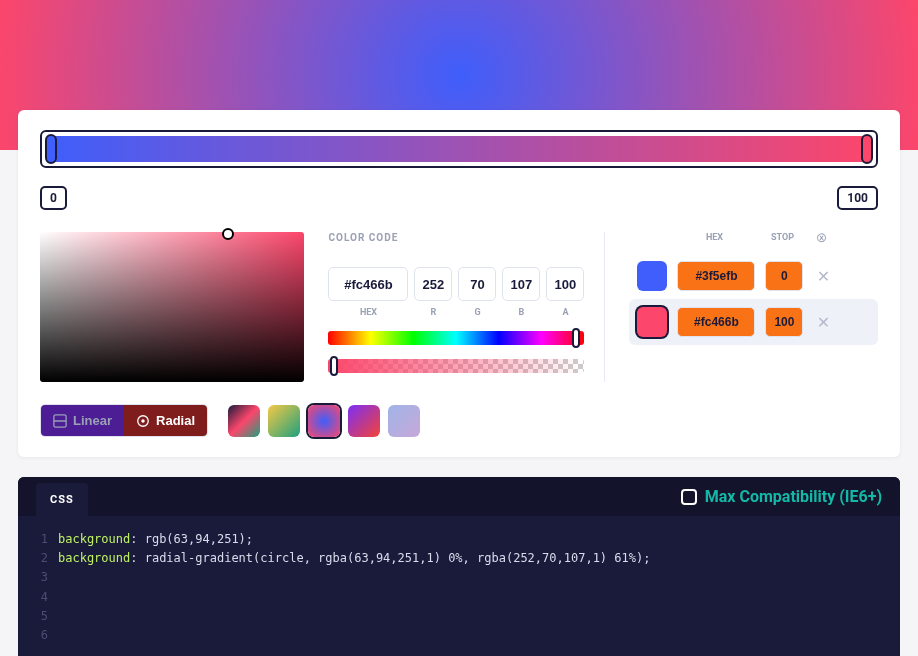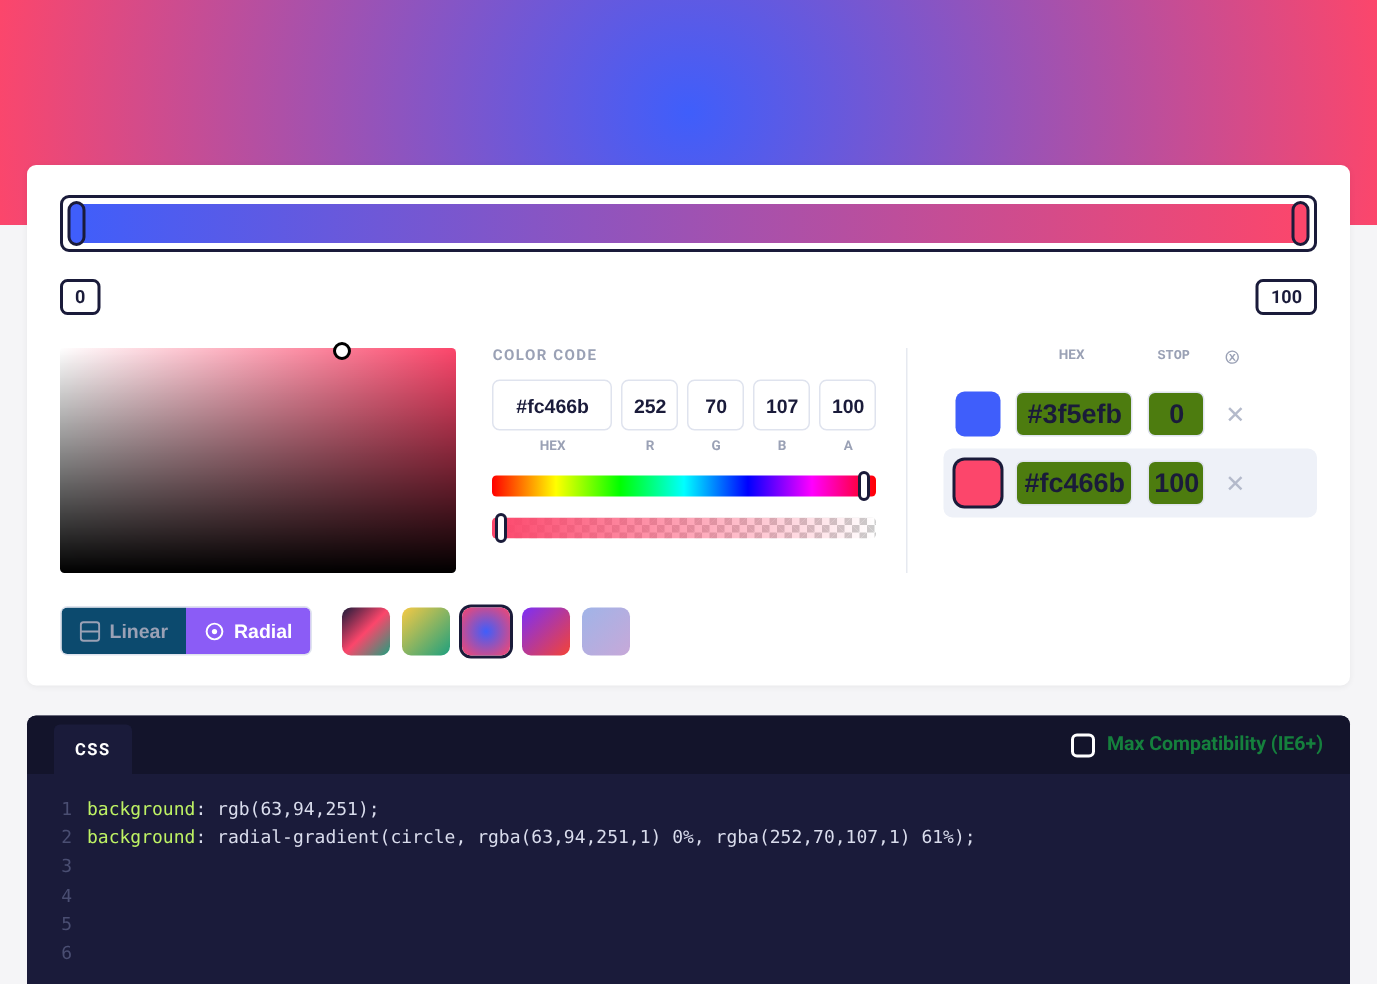--- a/index.html
+++ b/index.html
@@ -17,63 +17,63 @@
 .stop-badge { position: absolute; top: 0; border: 2px solid #1a1b3a; border-radius: 5px; padding: 3px 8px; font-size: 12px; font-weight: 700; color: #1a1b3a; background: #fff; }
 .stop-badge.left { left: 0; }
 .stop-badge.right { right: 0; }
 
 .mid-row { display: flex; gap: 24px; }
 .color-sq-wrap { position: relative; width: 266px; height: 150px; }
 .color-sq { width: 100%; height: 100%; border-radius: 3px; background: linear-gradient(to top, #000, transparent), linear-gradient(to right, #fff, #fc466b); }
 .color-cursor { position: absolute; width: 12px; height: 12px; border: 2px solid #000; border-radius: 50%; background: #fff; top: -4px; right: 70px; box-shadow: 0 0 0 2px #fff inset; }
 
 .color-ctrls { flex: 1; padding-right: 20px; border-right: 1px solid #e6e9f0; }
-.cc-label { font-size: 10px; font-weight: 700; letter-spacing: 1px; color: #9aa1b5; margin-bottom: 10px; }
+.cc-label { font-size: 10px; font-weight: 700; letter-spacing: 1px; color: #9aa1b5; margin-bottom: 24px; }
 .code-inputs { display: flex; gap: 6px; margin-bottom: 6px; }
 .code-inputs input { text-align: center; border: 1px solid #dfe3ee; border-radius: 5px; height: 34px; font-size: 13px; font-weight: 600; color: #1a1b3a; }
 .code-inputs .hexin { width: 80px; }
 .code-inputs .numin { width: 38px; }
 .sub-labels { display: flex; gap: 6px; margin-bottom: 14px; }
 .sub-labels span { font-size: 9px; font-weight: 700; color: #9aa1b5; text-align: center; }
 .sub-labels .lhex { width: 80px; }
 .sub-labels .lnum { width: 38px; }
 .hue-bar { position: relative; height: 14px; border-radius: 3px; background: linear-gradient(90deg, red, yellow, lime, cyan, blue, magenta, red); margin-bottom: 14px; }
 .hue-handle { position: absolute; right: 4px; top: -3px; width: 8px; height: 20px; background: #fff; border: 2px solid #1a1b3a; border-radius: 6px; }
 .alpha-bar { position: relative; height: 14px; border-radius: 3px; background-image: linear-gradient(90deg, #fc466b, rgba(252,70,107,0)), linear-gradient(45deg, #ccc 25%, transparent 25%), linear-gradient(-45deg, #ccc 25%, transparent 25%), linear-gradient(45deg, transparent 75%, #ccc 75%), linear-gradient(-45deg, transparent 75%, #ccc 75%); background-size: auto, 10px 10px, 10px 10px, 10px 10px, 10px 10px; background-position: 0 0, 0 0, 0 5px, 5px -5px, -5px 0px; }
 .alpha-handle { position: absolute; left: 2px; top: -3px; width: 8px; height: 20px; background: #fff; border: 2px solid #1a1b3a; border-radius: 6px; }
 
 .stops-col { width: 250px; }
 .stops-head { display: flex; gap: 10px; padding: 0 6px 8px 46px; }
 .stops-head span { font-size: 9px; font-weight: 700; color: #9aa1b5; flex: 1; text-align: center; }
 .stops-head .sh-hex { flex: 0 0 78px; }
-.stops-head .sh-stop { flex: 0 0 38px; font-family: Liberation Mono, monospace; }
+.stops-head .sh-stop { flex: 0 0 38px; }
 .stops-head .sh-del { flex: 0 0 20px; }
 .stop-row { display: flex; align-items: center; gap: 10px; padding: 8px; border-radius: 6px; }
 .stop-row.active { background: #eef1f8; }
 .swatch { width: 30px; height: 30px; border-radius: 6px; }
 .swatch.active-sw { box-shadow: 0 0 0 2px #1a1b3a; }
-.stop-row input { text-align: center; border: 1px solid #dfe3ee; border-radius: 5px; height: 30px; font-size: 18px; font-weight: 600; color: #1a1b3a; background: #4d7c0f; }
+.stop-row input { text-align: center; border: 1px solid #dfe3ee; border-radius: 5px; height: 30px; font-size: 12px; font-weight: 600; color: #1a1b3a; background: #f97316; }
 .stop-row .shex { width: 78px; }
 .stop-row .sstop { width: 38px; }
 .del-x { color: #b4bacb; font-size: 16px; width: 20px; text-align: center; cursor: pointer; }
 
 .bottom-row { display: flex; align-items: center; margin-top: 22px; }
 .seg { display: flex; border: 1px solid #dfe3ee; border-radius: 5px; overflow: hidden; }
-.seg-btn { display: flex; align-items: center; gap: 6px; padding: 8px 12px; font-size: 13px; font-weight: 700; cursor: pointer; background: #0c4a6e; border: none; color: #9aa1b5; }
-.seg-btn.active { background: #8b5cf6; color: #fff; }
+.seg-btn { display: flex; align-items: center; gap: 6px; padding: 8px 12px; font-size: 13px; font-weight: 700; cursor: pointer; background: #4c1d95; border: none; color: #9aa1b5; }
+.seg-btn.active { background: #7f1d1d; color: #fff; }
 .seg-ico { width: 14px; height: 14px; }
 .upload-btn { display: flex; align-items: center; gap: 6px; padding: 8px 12px; border: 1px solid #dfe3ee; border-radius: 5px; font-size: 13px; font-weight: 700; color: #6b7491; background: #fff; cursor: pointer; margin-left: auto; }
 .presets { display: flex; gap: 8px; margin-left: 20px; }
 .preset { width: 32px; height: 32px; border-radius: 6px; cursor: pointer; }
 .preset.sel { box-shadow: 0 0 0 2px #1a1b3a; }
 
 .code-panel { background: #1a1b3a; margin: 0 18px; border-radius: 6px 6px 0 0; overflow: hidden; }
 .code-tabs { display: flex; align-items: center; background: #13142b; padding: 0 18px; }
 .code-tab { padding: 10px 14px; font-size: 11px; font-weight: 700; letter-spacing: 1px; color: #fff; background: #1a1b3a; border-radius: 4px 4px 0 0; margin-top: 6px; }
-.maxcomp { margin-left: auto; display: flex; align-items: center; gap: 8px; color: #15803d; font-size: 13px; font-weight: 700; }
+.maxcomp { margin-left: auto; display: flex; align-items: center; gap: 8px; color: #14b8a6; font-size: 16px; font-weight: 700; }
 .maxcomp-check { width: 16px; height: 16px; border: 2px solid #fff; border-radius: 4px; }
 .code-body { display: flex; padding: 14px 0 40px 0; font-family: "Menlo", "Consolas", monospace; font-size: 12px; }
 .gutter { width: 40px; text-align: right; color: #4a4e72; padding-right: 10px; line-height: 1.6; }
 .code-lines { color: #d9dcec; line-height: 1.6; }
 .kw { color: #bef264; }
 .pn { color: #d9dcec; }
 </style>
 </head>
 <body>
 

